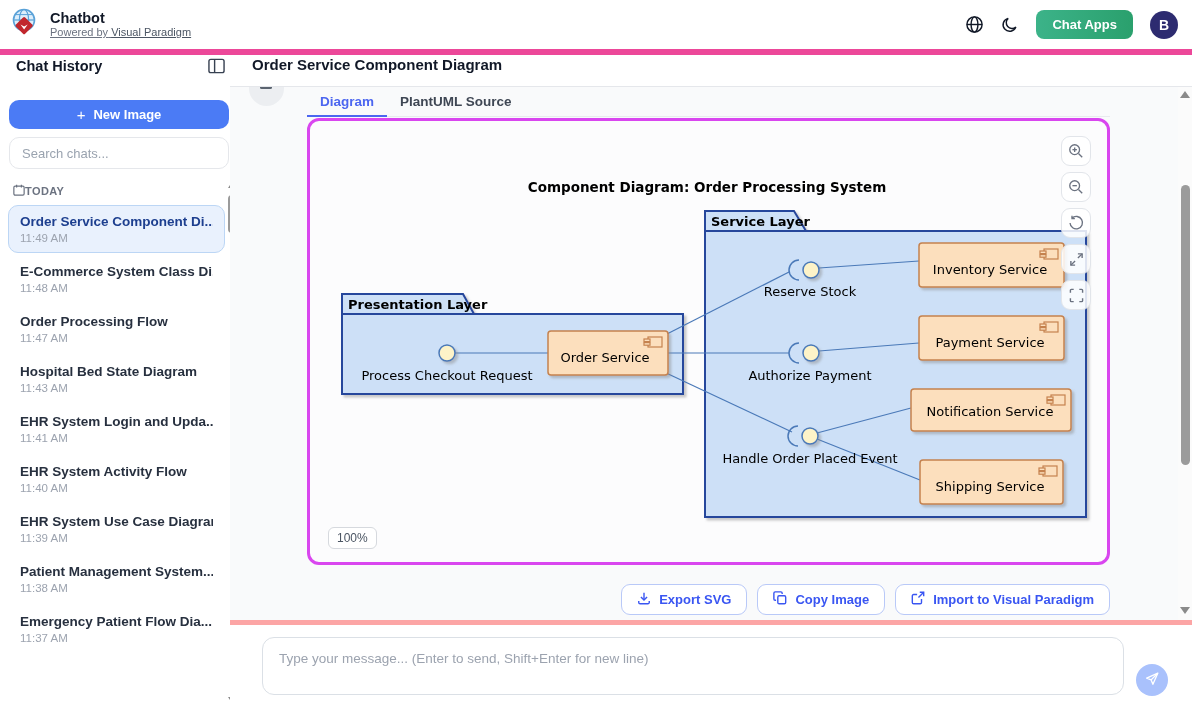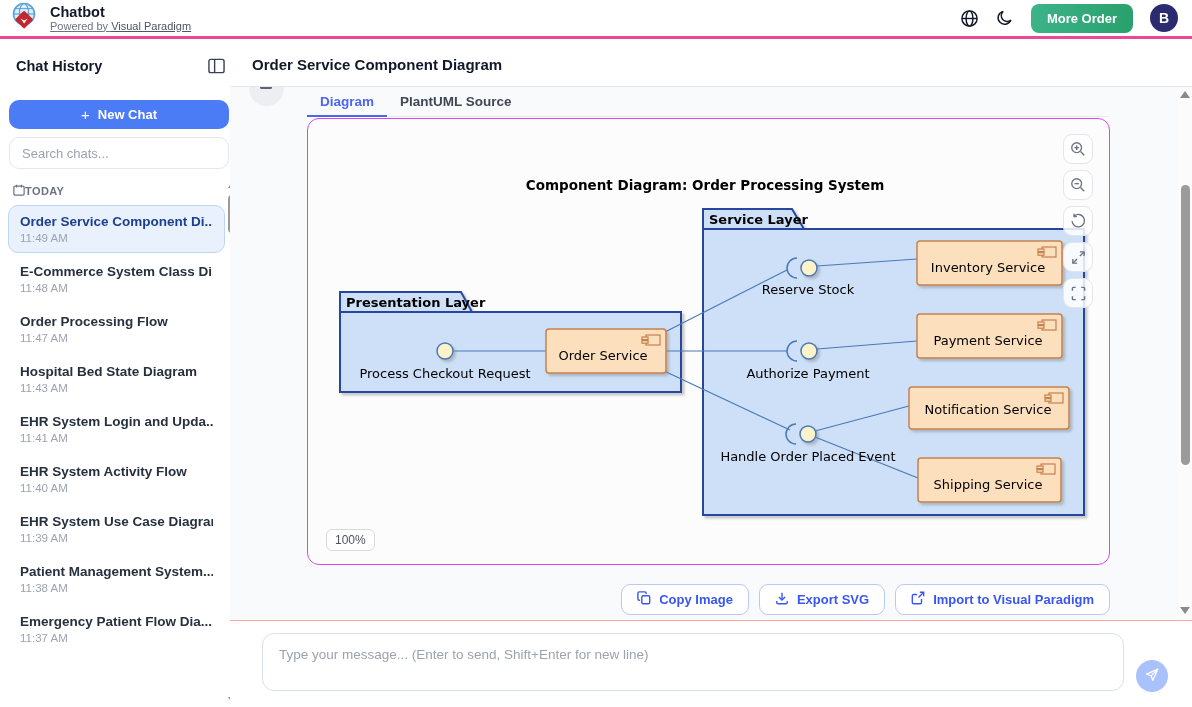--- a/index.html
+++ b/index.html
@@ -1,21 +1,21 @@
 <!DOCTYPE html>
 <html><head>
 <meta charset="utf-8">
 <style>
   * { margin:0; padding:0; box-sizing:border-box; }
   html,body { width:1192px; height:707px; overflow:hidden; background:#fff;
     font-family:"Liberation Sans", sans-serif; color:#1f2937; }
 
   
-  .app-header { position:absolute; left:0; top:0; width:1192px; height:39px;
-    background:#fff; border-bottom:3px solid #ec4899; display:flex; align-items:center;
+  .app-header { position:absolute; left:0; top:0; width:1192px; height:55px;
+    background:#fff; border-bottom:6px solid #ec4899; display:flex; align-items:center;
     justify-content:space-between; padding:0 14px 0 10px; z-index:30; }
   .brand { display:flex; align-items:center; gap:9px; }
   .brand-text .t1 { font-size:14.5px; font-weight:700; color:#111827; line-height:16px; }
   .brand-text .t2 { font-size:11px; color:#6b7280; line-height:13px;text-decoration:underline; }
   .brand-text .t2 a { color:#4b5563; text-decoration:underline; }
   .header-right { display:flex; align-items:center; gap:17px; }
   .icon-btn { background:none; border:none; cursor:pointer; display:flex; align-items:center; color:#111827; }
   .more-apps { background:linear-gradient(90deg,#3cb389,#2aa06d); color:#fff; border:none;
     font-family:inherit; font-size:13px; font-weight:700; padding:7px 16px; border-radius:8px; cursor:pointer; }
   .avatar-b { width:28px; height:28px; border-radius:50%; background:#2d2b70; color:#fff;
@@ -61,21 +61,21 @@
   .bot-avatar .dash { position:absolute; left:11px; top:15px; width:12px; height:3px; background:#5b6470; border-radius:2px; }
 
   .msg-card { position:absolute; left:77px; top:0; width:803px; }
   .tabbar { height:30px; border-bottom:1px solid #e8eaee; display:flex; }
   .tab { font-size:13.5px; padding:0 13px; display:flex; align-items:center; cursor:pointer;
     color:#3f4754; font-weight:600; position:relative; }
   .tab.active { color:#4c66f0; }
   .tab.active::after { content:""; position:absolute; left:0; right:0; bottom:-1px; height:2px; background:#4c66f0; }
 
   .viewer { position:relative; margin-top:1px; height:447px; background:#fcfcfd;
-    border:1px solid #d946ef; border-radius:12px; }
+    border:3px solid #d946ef; border-radius:12px; }
   .diagram-svg { position:absolute; left:12px; top:40px; }
   .zoom-controls { position:absolute; right:16px; top:15px; display:flex; flex-direction:column; gap:6px; }
   .zbtn { width:30px; height:30px; border:1px solid #e2e5ea; border-radius:9px; background:rgba(255,255,255,.85);
     color:#6b7280; display:flex; align-items:center; justify-content:center; cursor:pointer; }
   .zoom-badge { position:absolute; left:18px; bottom:13px; background:#fff; border:1px solid #d6d9de;
     border-radius:6px; padding:3px 8px; font-size:12px; color:#4b5563; }
 
   .actions { margin-top:19px; display:flex; justify-content:flex-end; gap:10px; }
   .act-btn { height:31px; background:#fff; border:1px solid #b9c9f8; border-radius:9px; color:#3a56f2;
     font-family:inherit; font-size:13px; font-weight:600; display:flex; align-items:center; gap:8px;
@@ -84,21 +84,21 @@
   
   .main-scroll { position:absolute; right:0; top:44px; width:14px; height:533px; background:#fbfbfb; }
   .ms-thumb { position:absolute; left:3px; top:98px; width:9px; height:280px; background:#9b9b9b; border-radius:5px; }
   .ms-up { width:0; height:0; border-left:5px solid transparent; border-right:5px solid transparent;
     border-bottom:7px solid #8a8a8a; margin:4px auto 0; }
   .ms-down { position:absolute; bottom:6px; left:2px; width:0; height:0; border-left:5px solid transparent;
     border-right:5px solid transparent; border-top:7px solid #8a8a8a; }
 
   
   .input-bar { position:absolute; left:0; top:577px; width:962px; height:87px; background:#fff;
-    border-top:1px solid #fca5a5; }
+    border-top:5px solid #fca5a5; }
   .msg-input { position:absolute; left:32px; top:12px; width:862px; height:58px; resize:none;
     border:1px solid #dbe0e6; border-radius:12px; padding:13px 16px; font-family:inherit;
     font-size:13.5px; color:#374151; outline:none; }
   .msg-input::placeholder { color:#9ca3af; }
   .send-btn { position:absolute; right:24px; top:39px; width:32px; height:32px; border-radius:50%;
     background:#a9c1fc; border:none; display:flex; align-items:center; justify-content:center; cursor:pointer; }
 
   svg text { font-family:"DejaVu Sans", sans-serif; }
 </style>
 </head>
@@ -131,38 +131,38 @@
         <circle cx="10" cy="10" r="8"></circle>
           <line x1="2" y1="10" x2="18" y2="10"></line>
         <ellipse cx="10" cy="10" rx="3.6" ry="8"></ellipse>
       </svg>
     </button>
     <button class="icon-btn">
       <svg width="18" height="18" viewBox="0 0 20 20" fill="none" stroke="#111827" stroke-width="1.6">
         <path d="M16.5 12.2 A7.3 7.3 0 1 1 8 2.6 A6 6 0 0 0 16.5 12.2 Z"></path>
       </svg>
     </button>
-    <button class="more-apps">More Order</button>
+    <button class="more-apps">Chat Apps</button>
     <div class="avatar-b">B</div>
   </div>
 </header>
 
 <aside class="sidebar">
   <div class="sb-head">
     <span class="sb-title">Chat History</span>
     <button class="icon-btn">
       <svg width="17" height="16" viewBox="0 0 18 16" fill="none" stroke="#374151" stroke-width="1.5">
         <rect x="1" y="1" width="16" height="14" rx="2"></rect>
           <line x1="7" y1="1" x2="7" y2="15"></line>
       </svg>
     </button>
   </div>
   <button class="new-chat">
     <span class="plus">+</span>
-    <span>New Chat</span>
+    <span>New Image</span>
   </button>
   <input class="search" placeholder="Search chats..." style="">
   <div class="chat-list-wrap">
     <div class="today-row">
       <span>
         <svg width="12" height="12" viewBox="0 0 14 14" fill="none" stroke="#6b7280" stroke-width="1.4">
           <rect x="1" y="2.5" width="12" height="10.5" rx="1.5"></rect>
           <line x1="4.2" y1="1" x2="4.2" y2="4"></line>
             <line x1="9.8" y1="1" x2="9.8" y2="4"></line>
         </svg>
@@ -373,35 +373,35 @@
           </button>
         </div>
 
         <div class="zoom-badge">100%</div>
       </div>
 
       <div class="actions">
         <button class="act-btn">
           <span>
             <svg width="14" height="14" viewBox="0 0 16 16" fill="none" stroke="#3a56f2" stroke-width="1.6">
-              <rect x="5.5" y="5.5" width="9" height="9" rx="1.5"></rect>
-              <path d="M3.5 10.5 H2.5 A1.5 1.5 0 0 1 1 9 V2.5 A1.5 1.5 0 0 1 2.5 1 H9 A1.5 1.5 0 0 1 10.5 2.5 V3.5"></path>
+              <line x1="8" y1="2" x2="8" y2="10"></line>
+                <polyline points="4.5,6.8 8,10.3 11.5,6.8"></polyline>
+              <path d="M2 11.5 V13 A1.5 1.5 0 0 0 3.5 14.5 H12.5 A1.5 1.5 0 0 0 14 13 V11.5"></path>
             </svg>
           </span>
-          <span>Copy Image</span>
+          <span>Export SVG</span>
         </button>
         <button class="act-btn">
           <span>
             <svg width="14" height="14" viewBox="0 0 16 16" fill="none" stroke="#3a56f2" stroke-width="1.6">
-              <line x1="8" y1="2" x2="8" y2="10"></line>
-                <polyline points="4.5,6.8 8,10.3 11.5,6.8"></polyline>
-              <path d="M2 11.5 V13 A1.5 1.5 0 0 0 3.5 14.5 H12.5 A1.5 1.5 0 0 0 14 13 V11.5"></path>
+              <rect x="5.5" y="5.5" width="9" height="9" rx="1.5"></rect>
+              <path d="M3.5 10.5 H2.5 A1.5 1.5 0 0 1 1 9 V2.5 A1.5 1.5 0 0 1 2.5 1 H9 A1.5 1.5 0 0 1 10.5 2.5 V3.5"></path>
             </svg>
           </span>
-          <span>Export SVG</span>
+          <span>Copy Image</span>
         </button>
         <button class="act-btn">
           <span>
             <svg width="14" height="14" viewBox="0 0 16 16" fill="none" stroke="#3a56f2" stroke-width="1.6">
               <path d="M12 9 V13 A1.5 1.5 0 0 1 10.5 14.5 H3 A1.5 1.5 0 0 1 1.5 13 V5.5 A1.5 1.5 0 0 1 3 4 H7"></path>
               <polyline points="10,1.5 14.5,1.5 14.5,6"></polyline>
                 <line x1="14.5" y1="1.5" x2="8.5" y2="7.5"></line>
             </svg>
           </span>
           <span>Import to Visual Paradigm</span>

